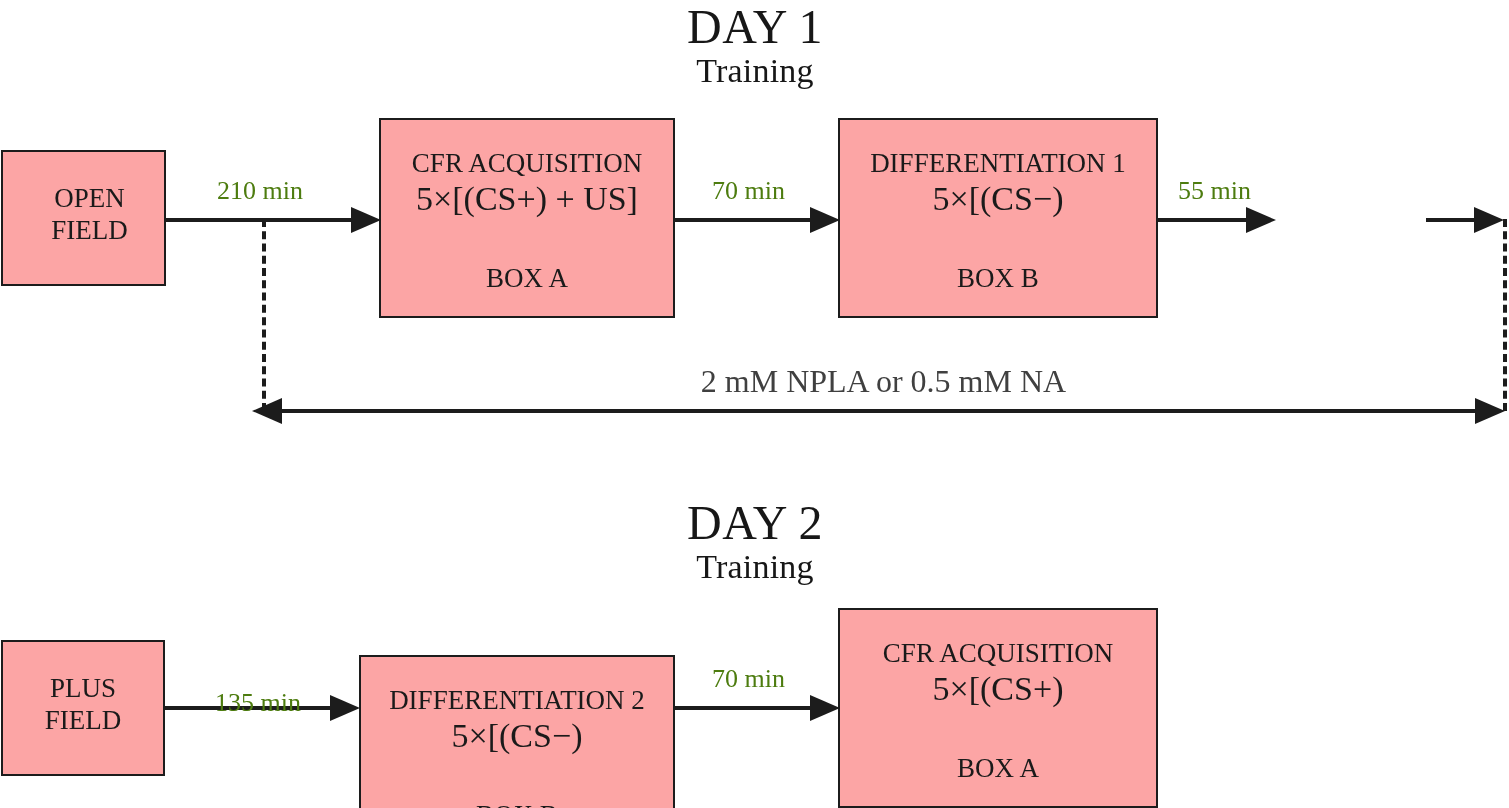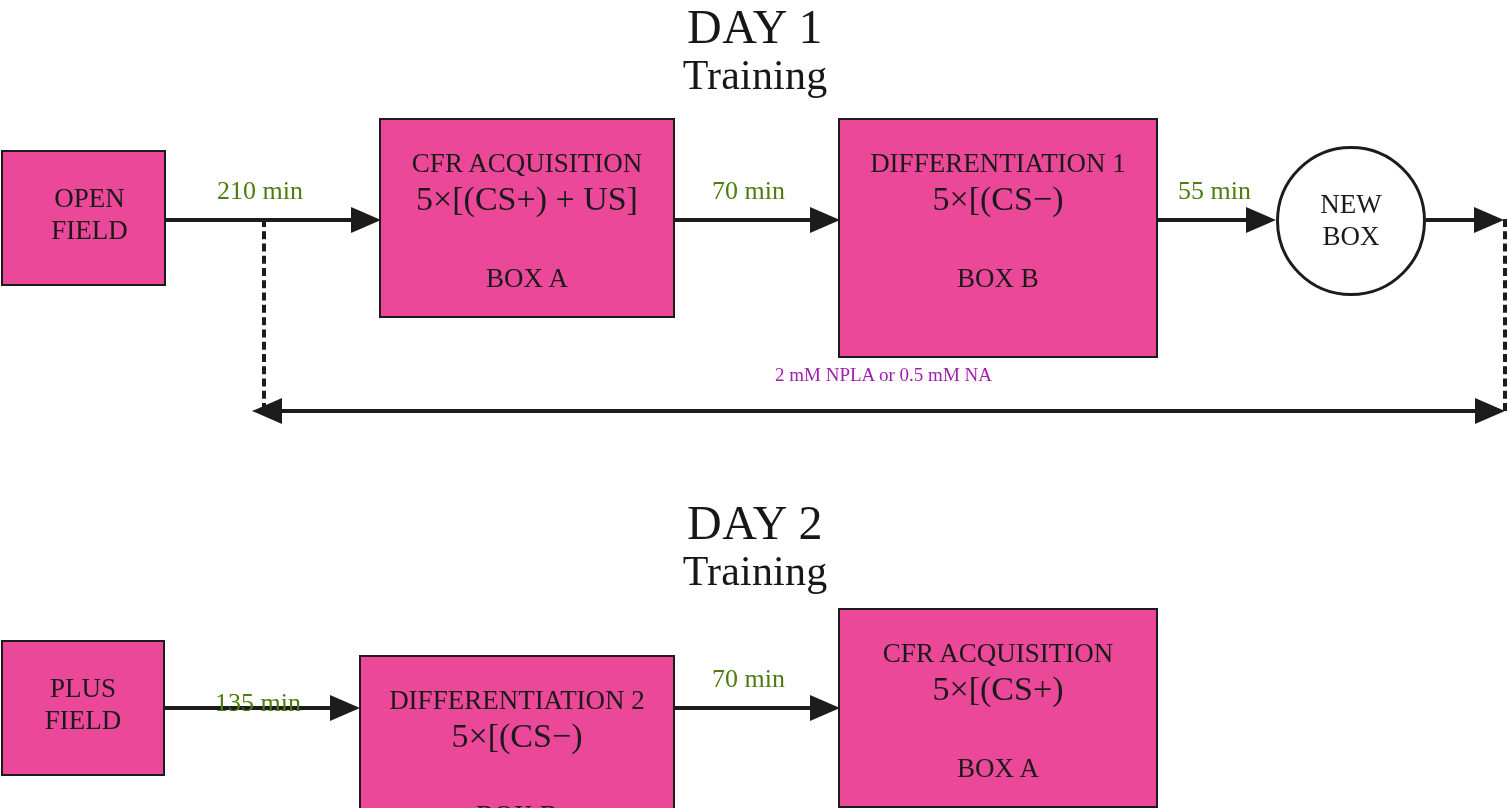--- a/index.html
+++ b/index.html
@@ -25,29 +25,29 @@
     line-height: 1.06;
     color: #171717;
   }
   .day-heading .day-line {
     display: block;
     font-size: 48px;
     letter-spacing: 0.4px;
   }
   .day-heading .phase-line {
     display: block;
-    font-size: 42px;
+    font-size: 34px;
     letter-spacing: 0.2px;
   }
   
   .node-box {
     position: absolute;
     box-sizing: border-box;
     border: 2.5px solid #1c1c1c;
-    background: #ec4899;
+    background: #fca5a5;
     text-align: center;
   }
   .node-circle {
     position: absolute;
     box-sizing: border-box;
     border: 3px solid #1c1c1c;
     border-radius: 50%;
     background: #ffffff;
     display: flex;
     flex-direction: column;
@@ -104,25 +104,25 @@
   }
   .edge-label {
     position: absolute;
     font-size: 26px;
     white-space: nowrap;
     line-height: 1;
     color: #4d7c0f;
   }
   .drug-label {
     position: absolute;
-    font-size: 19px;
+    font-size: 32px;
     white-space: nowrap;
     text-align: center;
     line-height: 1;
-    color: #a21caf;
+    color: #404040;
   }
 </style>
 </head>
 <body>
 
 <div id="canvas">
 
   <div class="day-heading" style="left:605px; top:2px; width:300px;">
     <span class="day-line">DAY 1</span>
     <span class="phase-line">Training</span>
@@ -138,34 +138,30 @@
   <div class="node-box" style="left:379px; top:118px; width:296px; height:200px;">
     <div class="node-stack" style="top:27px;">
       <span class="line">CFR ACQUISITION</span>
       <span class="line formula">5×[(CS+) + US]</span>
     </div>
     <div class="node-stack" style="top:142px;">
       <span class="line">BOX A</span>
     </div>
   </div>
 
-  <div class="node-box" style="left:838px; top:118px; width:320px; height:240px;">
+  <div class="node-box" style="left:838px; top:118px; width:320px; height:200px;">
     <div class="node-stack" style="top:27px;">
       <span class="line">DIFFERENTIATION 1</span>
       <span class="line formula">5×[(CS−)</span>
     </div>
     <div class="node-stack" style="top:142px;">
       <span class="line">BOX B</span>
     </div>
   </div>
 
-  <div class="node-circle" style="left:1276px; top:146px; width:150px; height:150px;">
-    <span class="node-label">NEW</span>
-    <span class="node-label">BOX</span>
-  </div>
 
   <div class="arrow-line" style="left:166px; top:218px; width:188px;"></div>
   <div class="arrow-head-right" style="left:351px; top:207px;"></div>
   <div class="edge-label" style="left:217px; top:178px;">210 min</div>
 
   <div class="arrow-line" style="left:675px; top:218px; width:138px;"></div>
   <div class="arrow-head-right" style="left:810px; top:207px;"></div>
   <div class="edge-label" style="left:712px; top:178px;">70 min</div>
 
   <div class="arrow-line" style="left:1158px; top:218px; width:92px;"></div>

